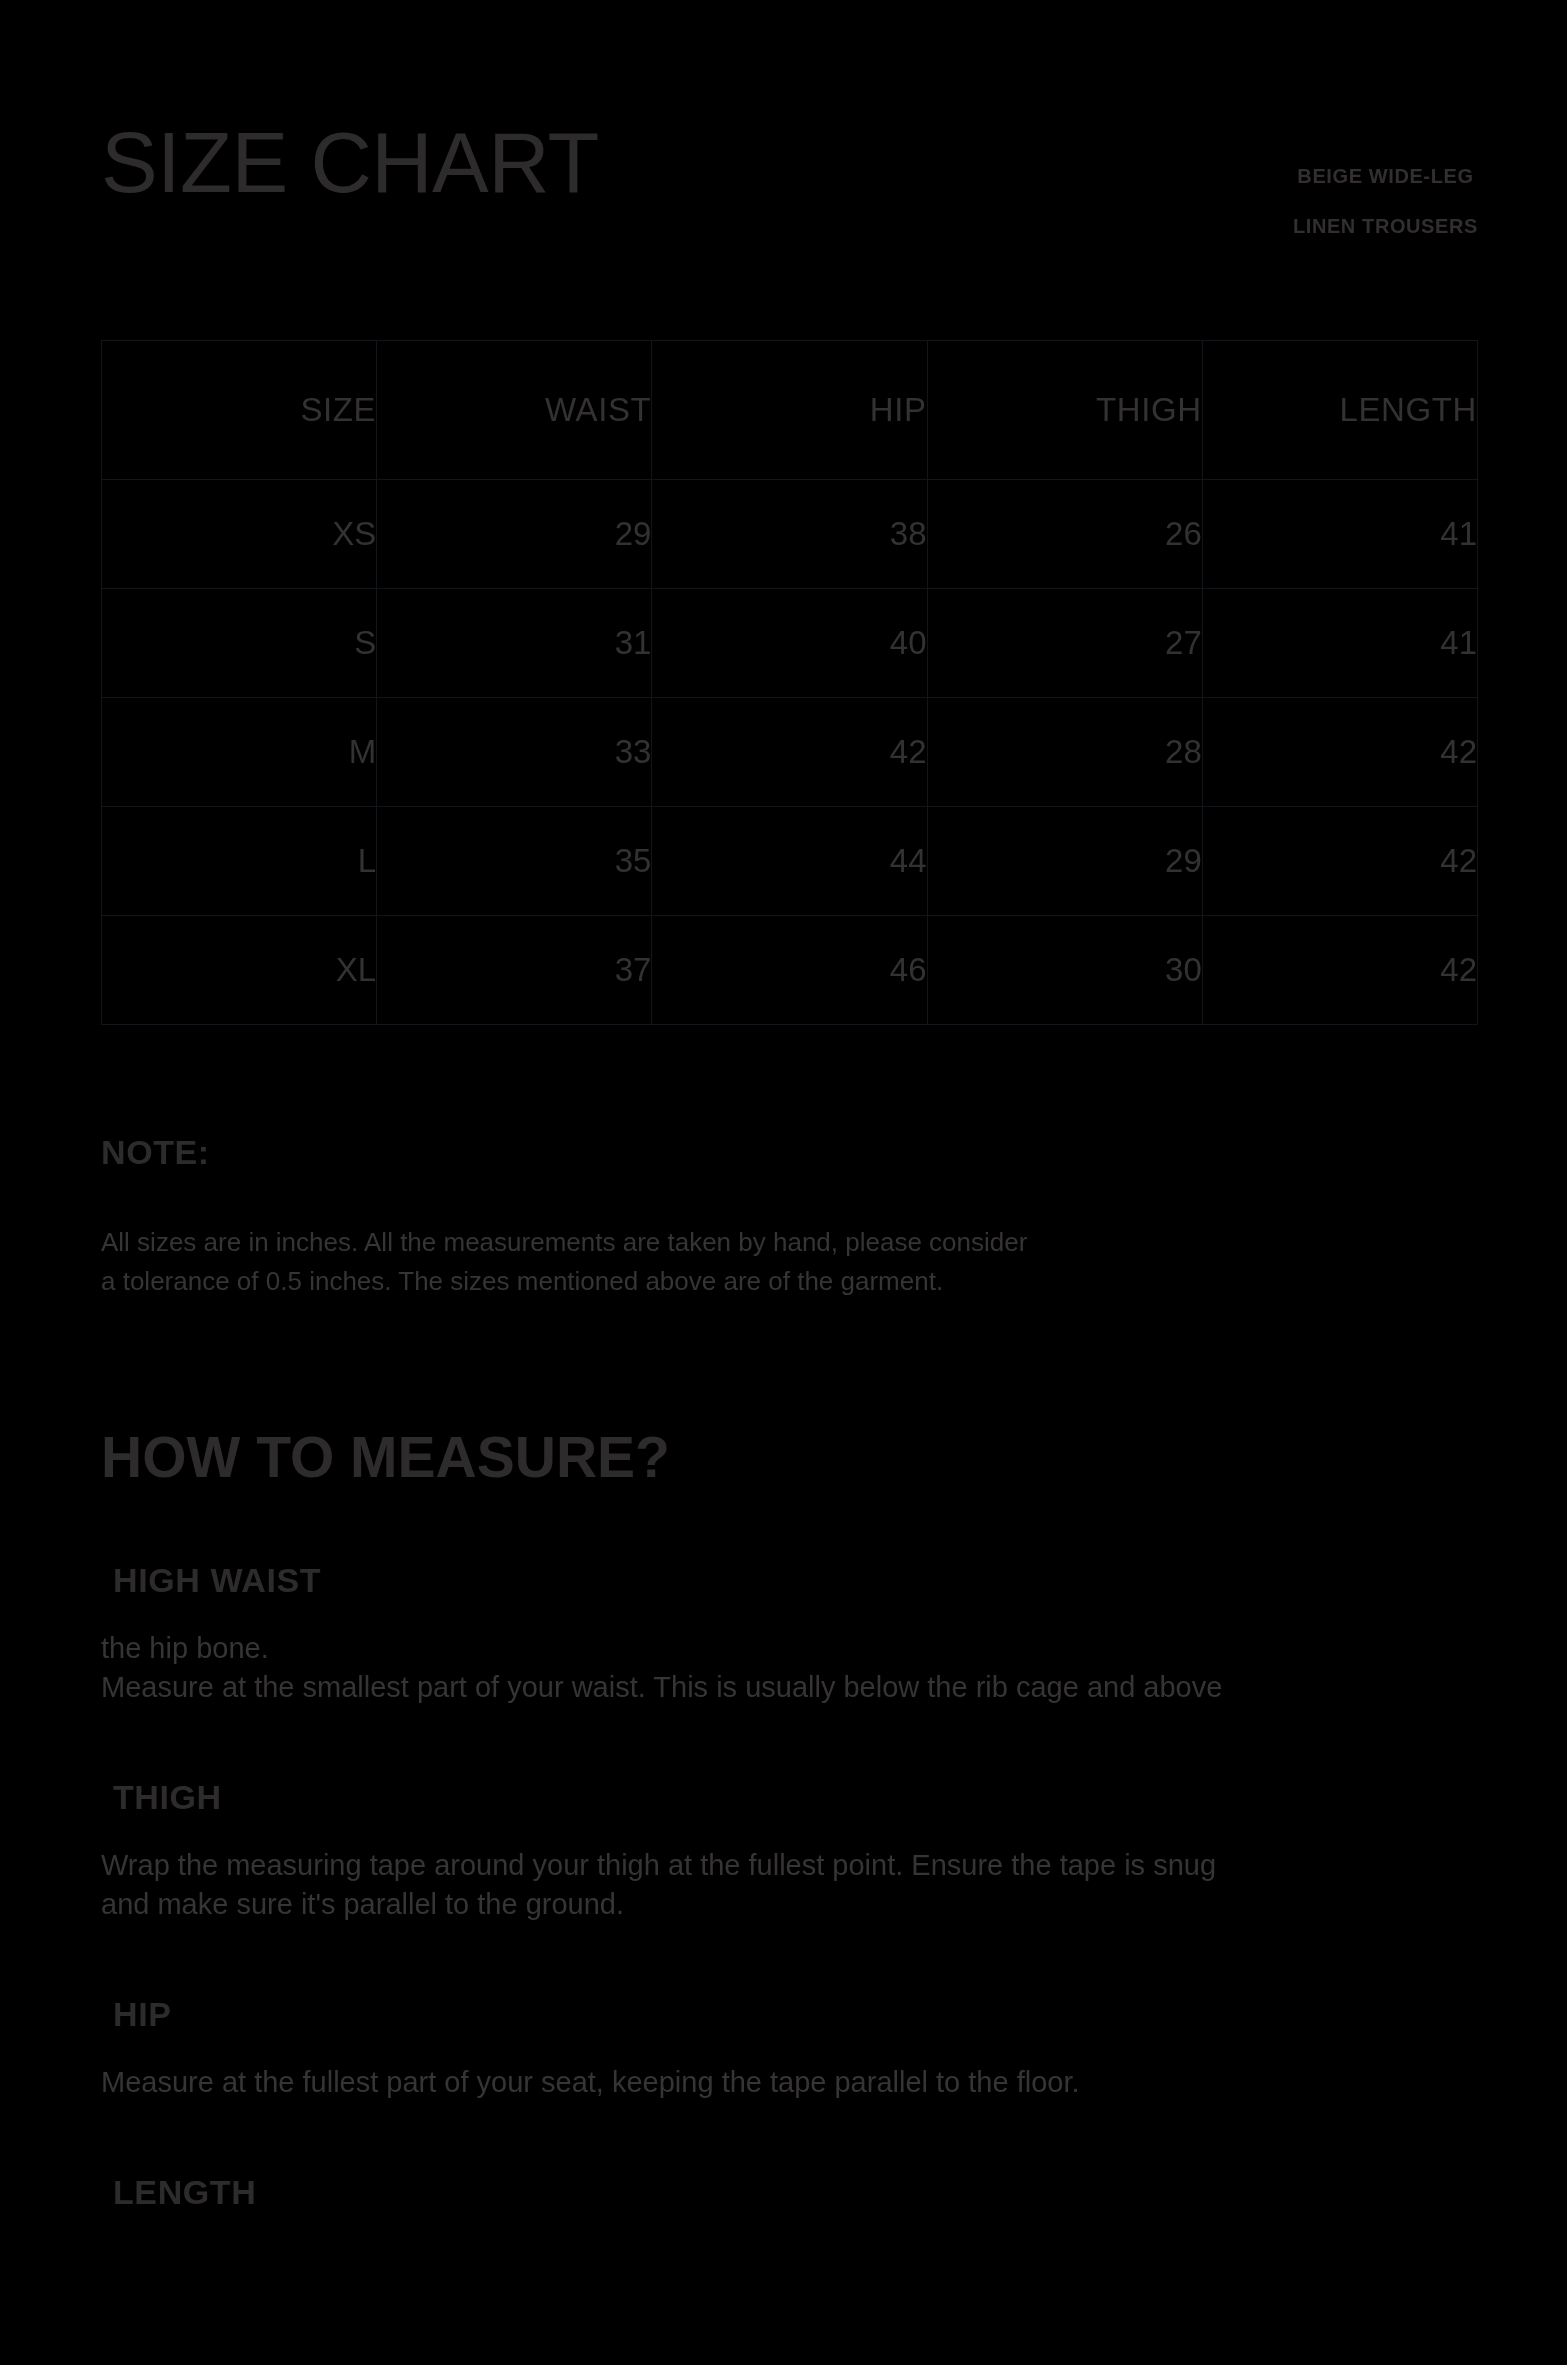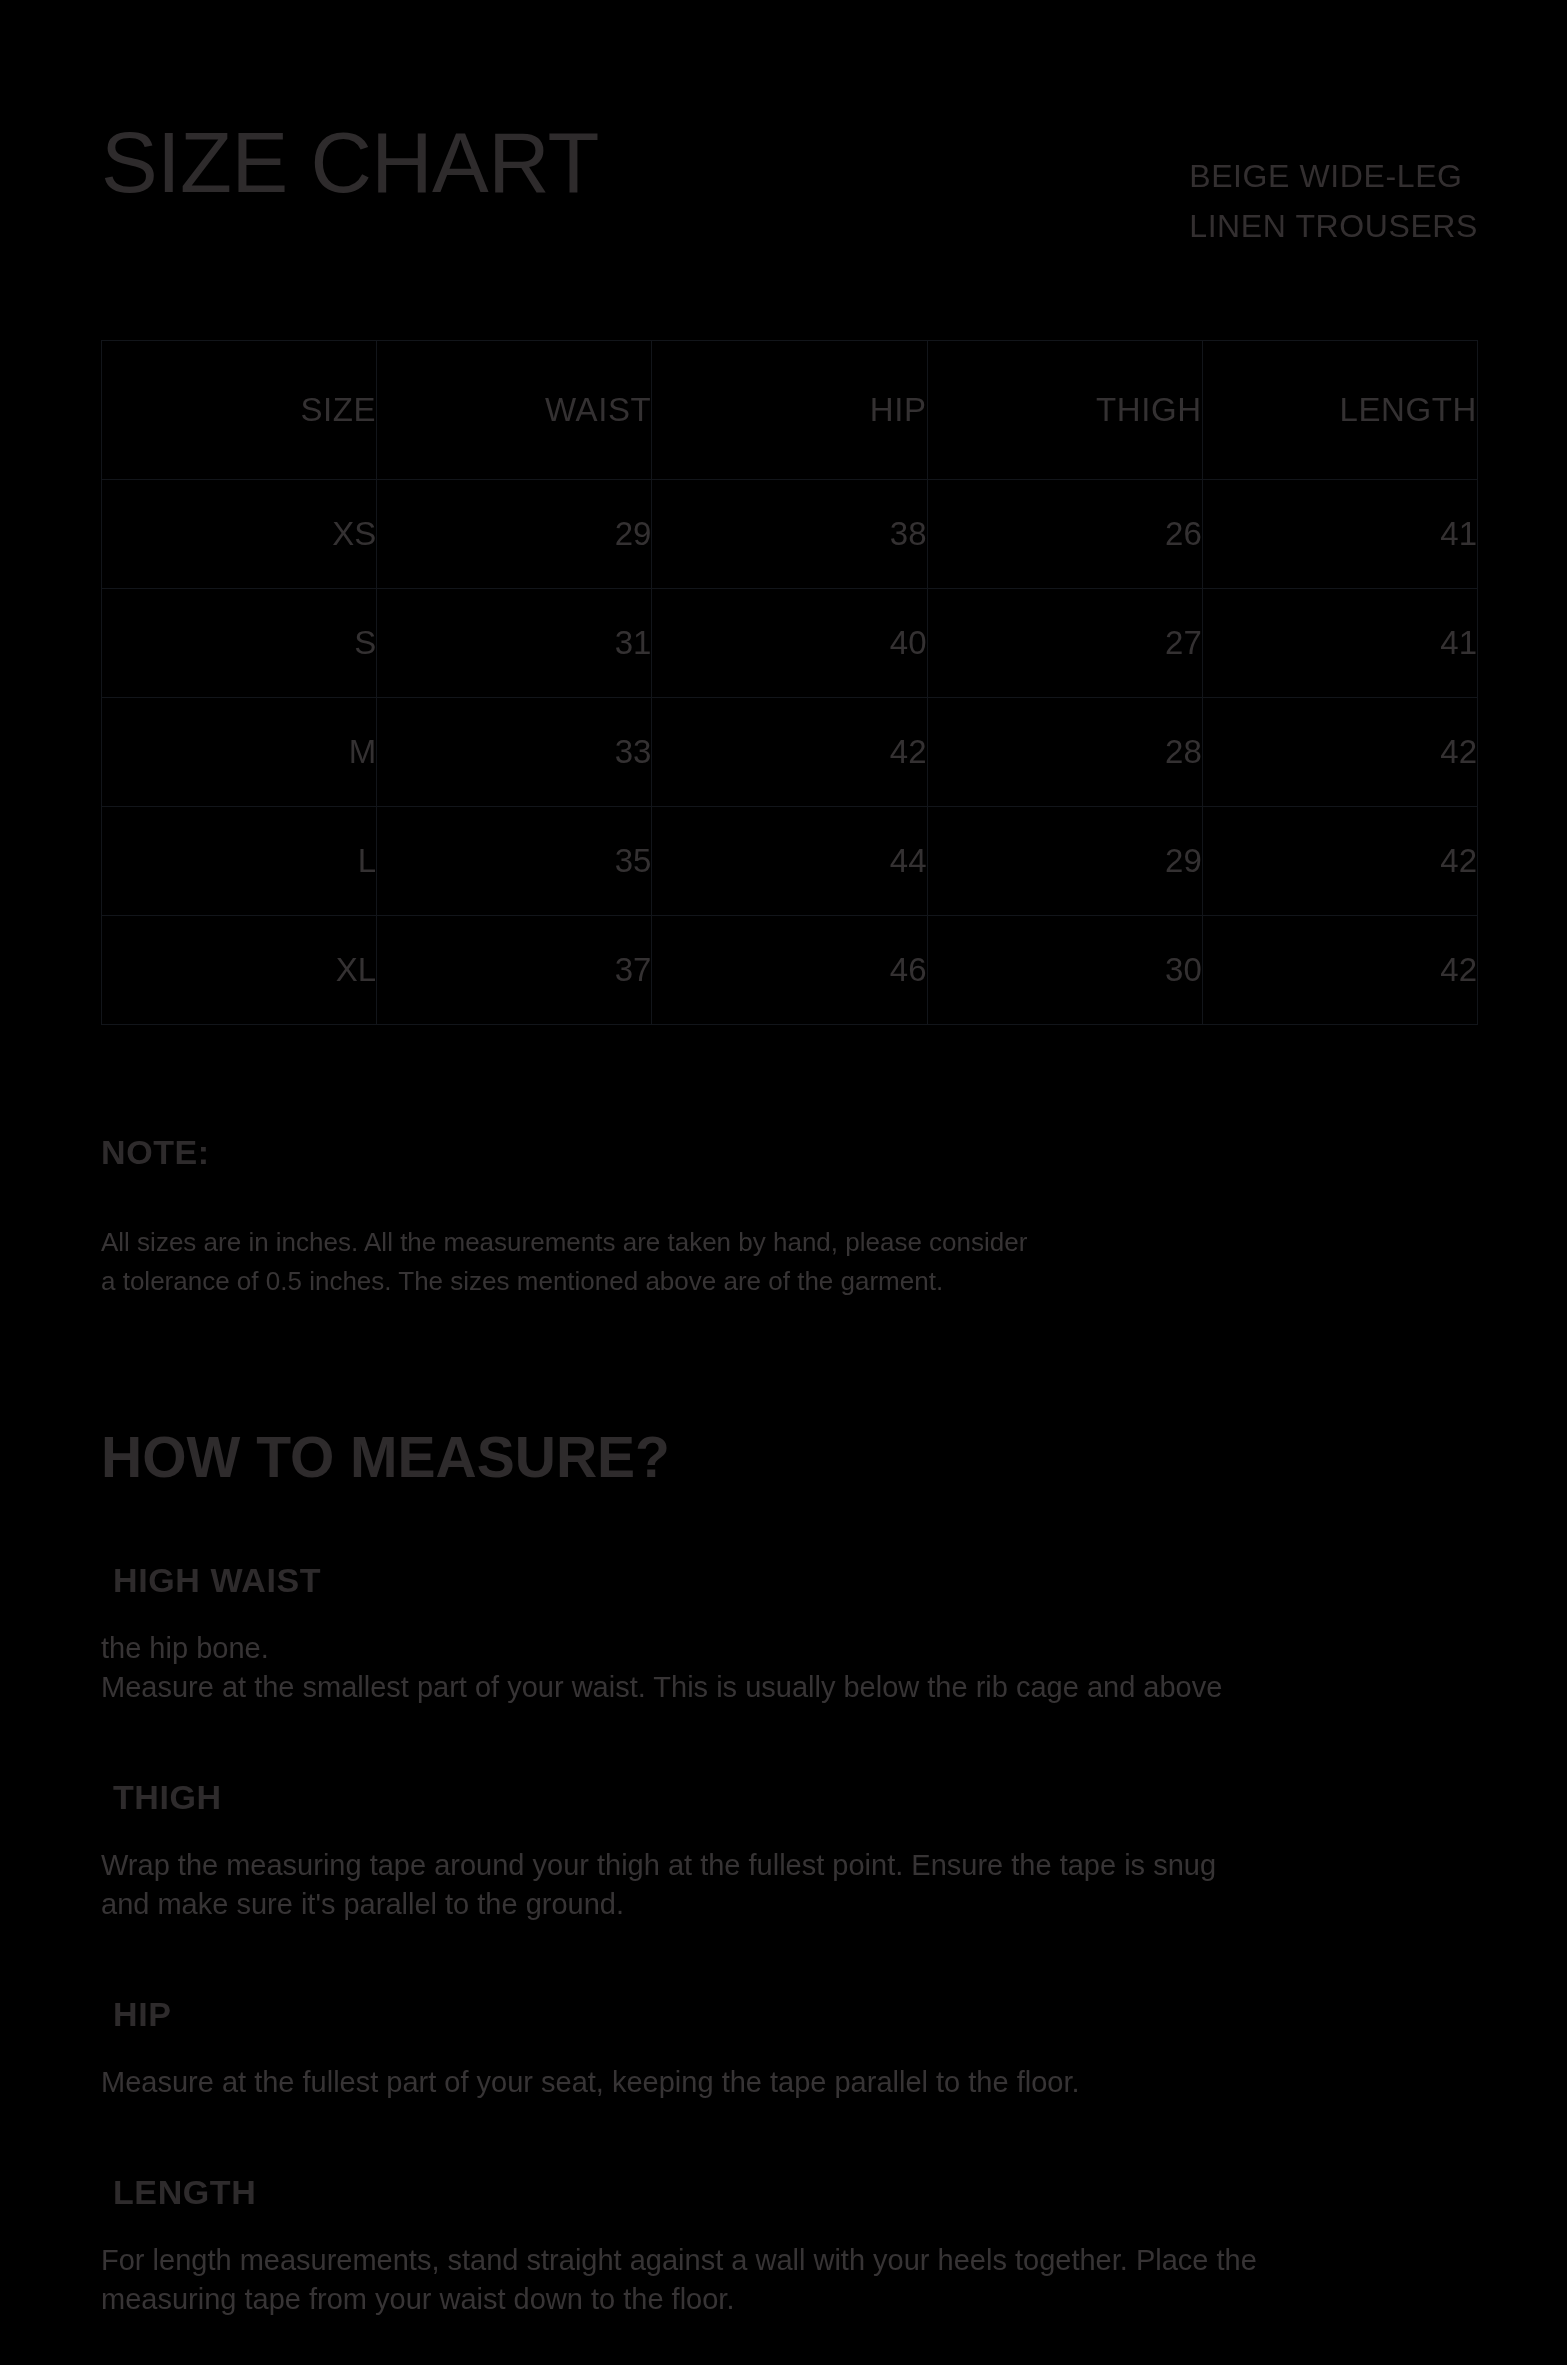--- a/index.html
+++ b/index.html
@@ -29,23 +29,23 @@
   .page-title {
     margin: 0;
     font-size: 85px;
     font-weight: 400;
     letter-spacing: -0.6px;
     line-height: 1.1;
     color: #2e2b2c;
   }
   .product-title {
     margin-top: 35px;
-    text-align: left;
-    font-size: 32px;
-    font-weight: 400;
+    text-align: center;
+    font-size: 20px;
+    font-weight: 700;
     line-height: 50px;
     letter-spacing: 0.6px;
     color: #332f30;
   }
   
   .size-table {
     margin-top: 89px;
     width: 100%;
     border-collapse: collapse;
     table-layout: fixed;
@@ -189,20 +189,16 @@
 
   <div class="measure-section">
     <h3 class="section-heading">HIP</h3>
     <div class="section-body">
       <div class="line">Measure at the fullest part of your seat, keeping the tape parallel to the floor.</div>
     </div>
   </div>
 
   <div class="measure-section">
     <h3 class="section-heading">LENGTH</h3>
-    <div class="section-body">
-      <div class="line">For length measurements, stand straight against a wall with your heels together. Place the</div>
-      <div class="line">measuring tape from your waist down to the floor.</div>
-    </div>
   </div>
 
 </div>
 
 
 </body></html>

